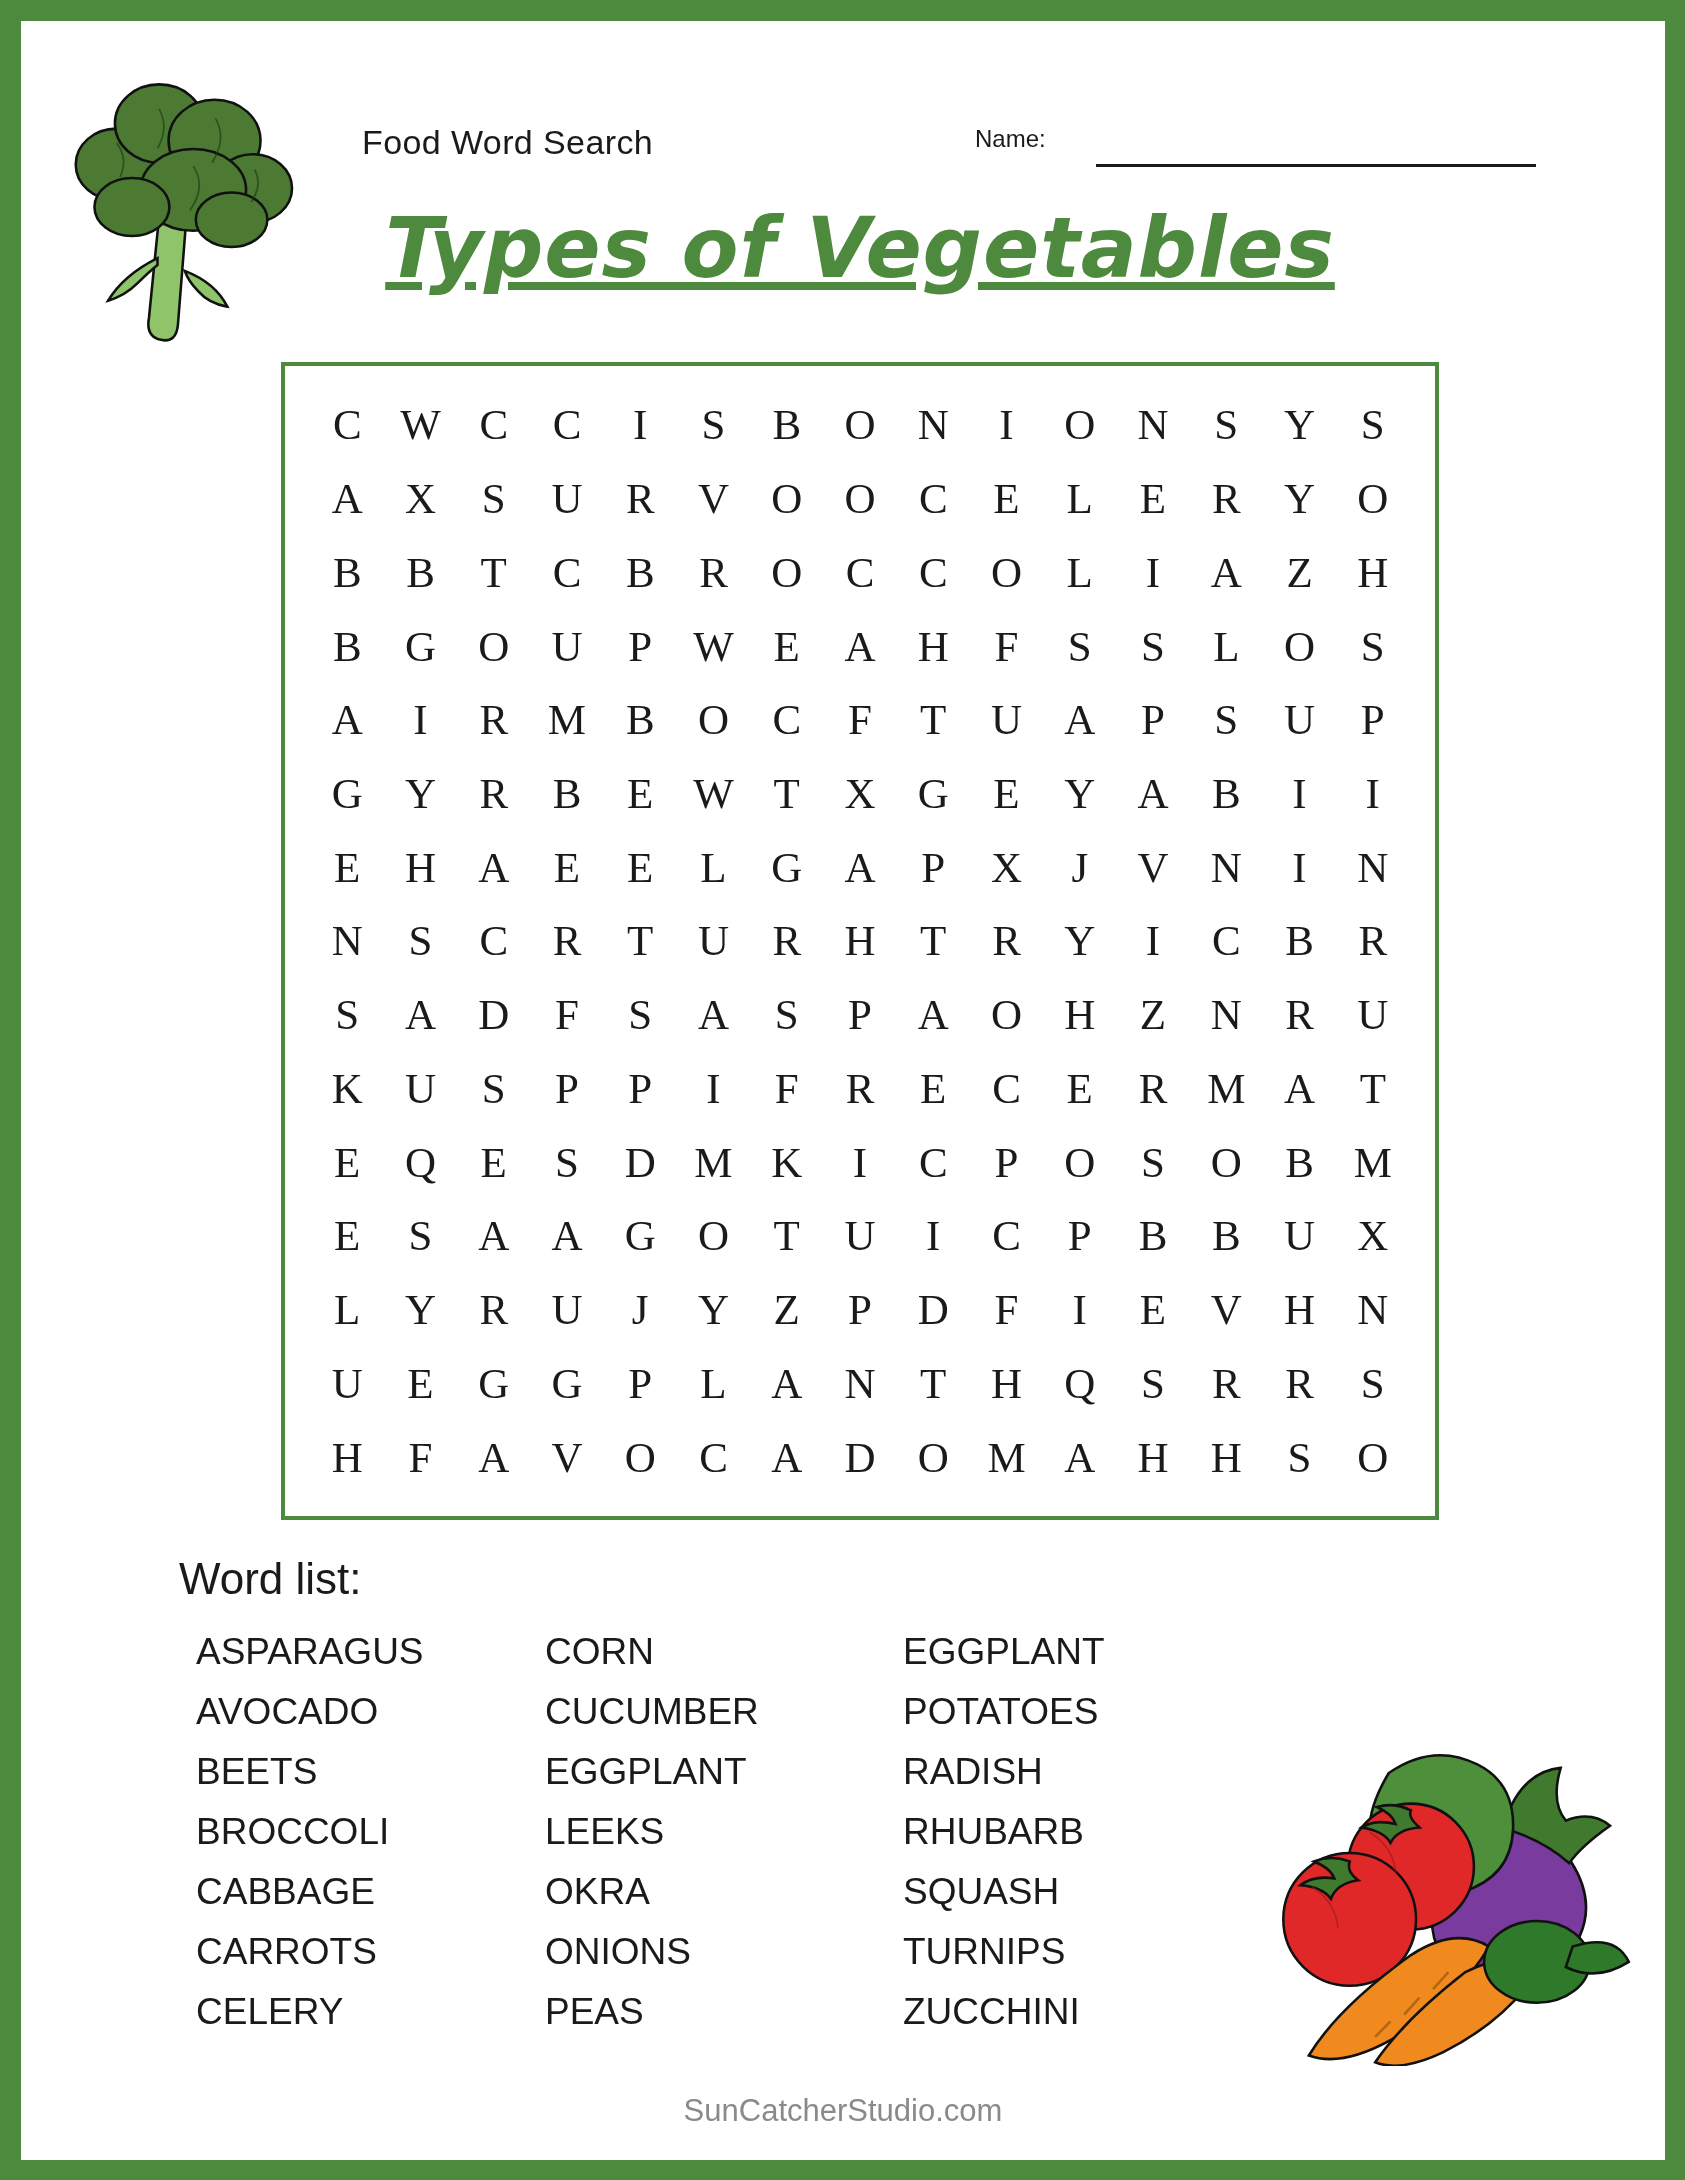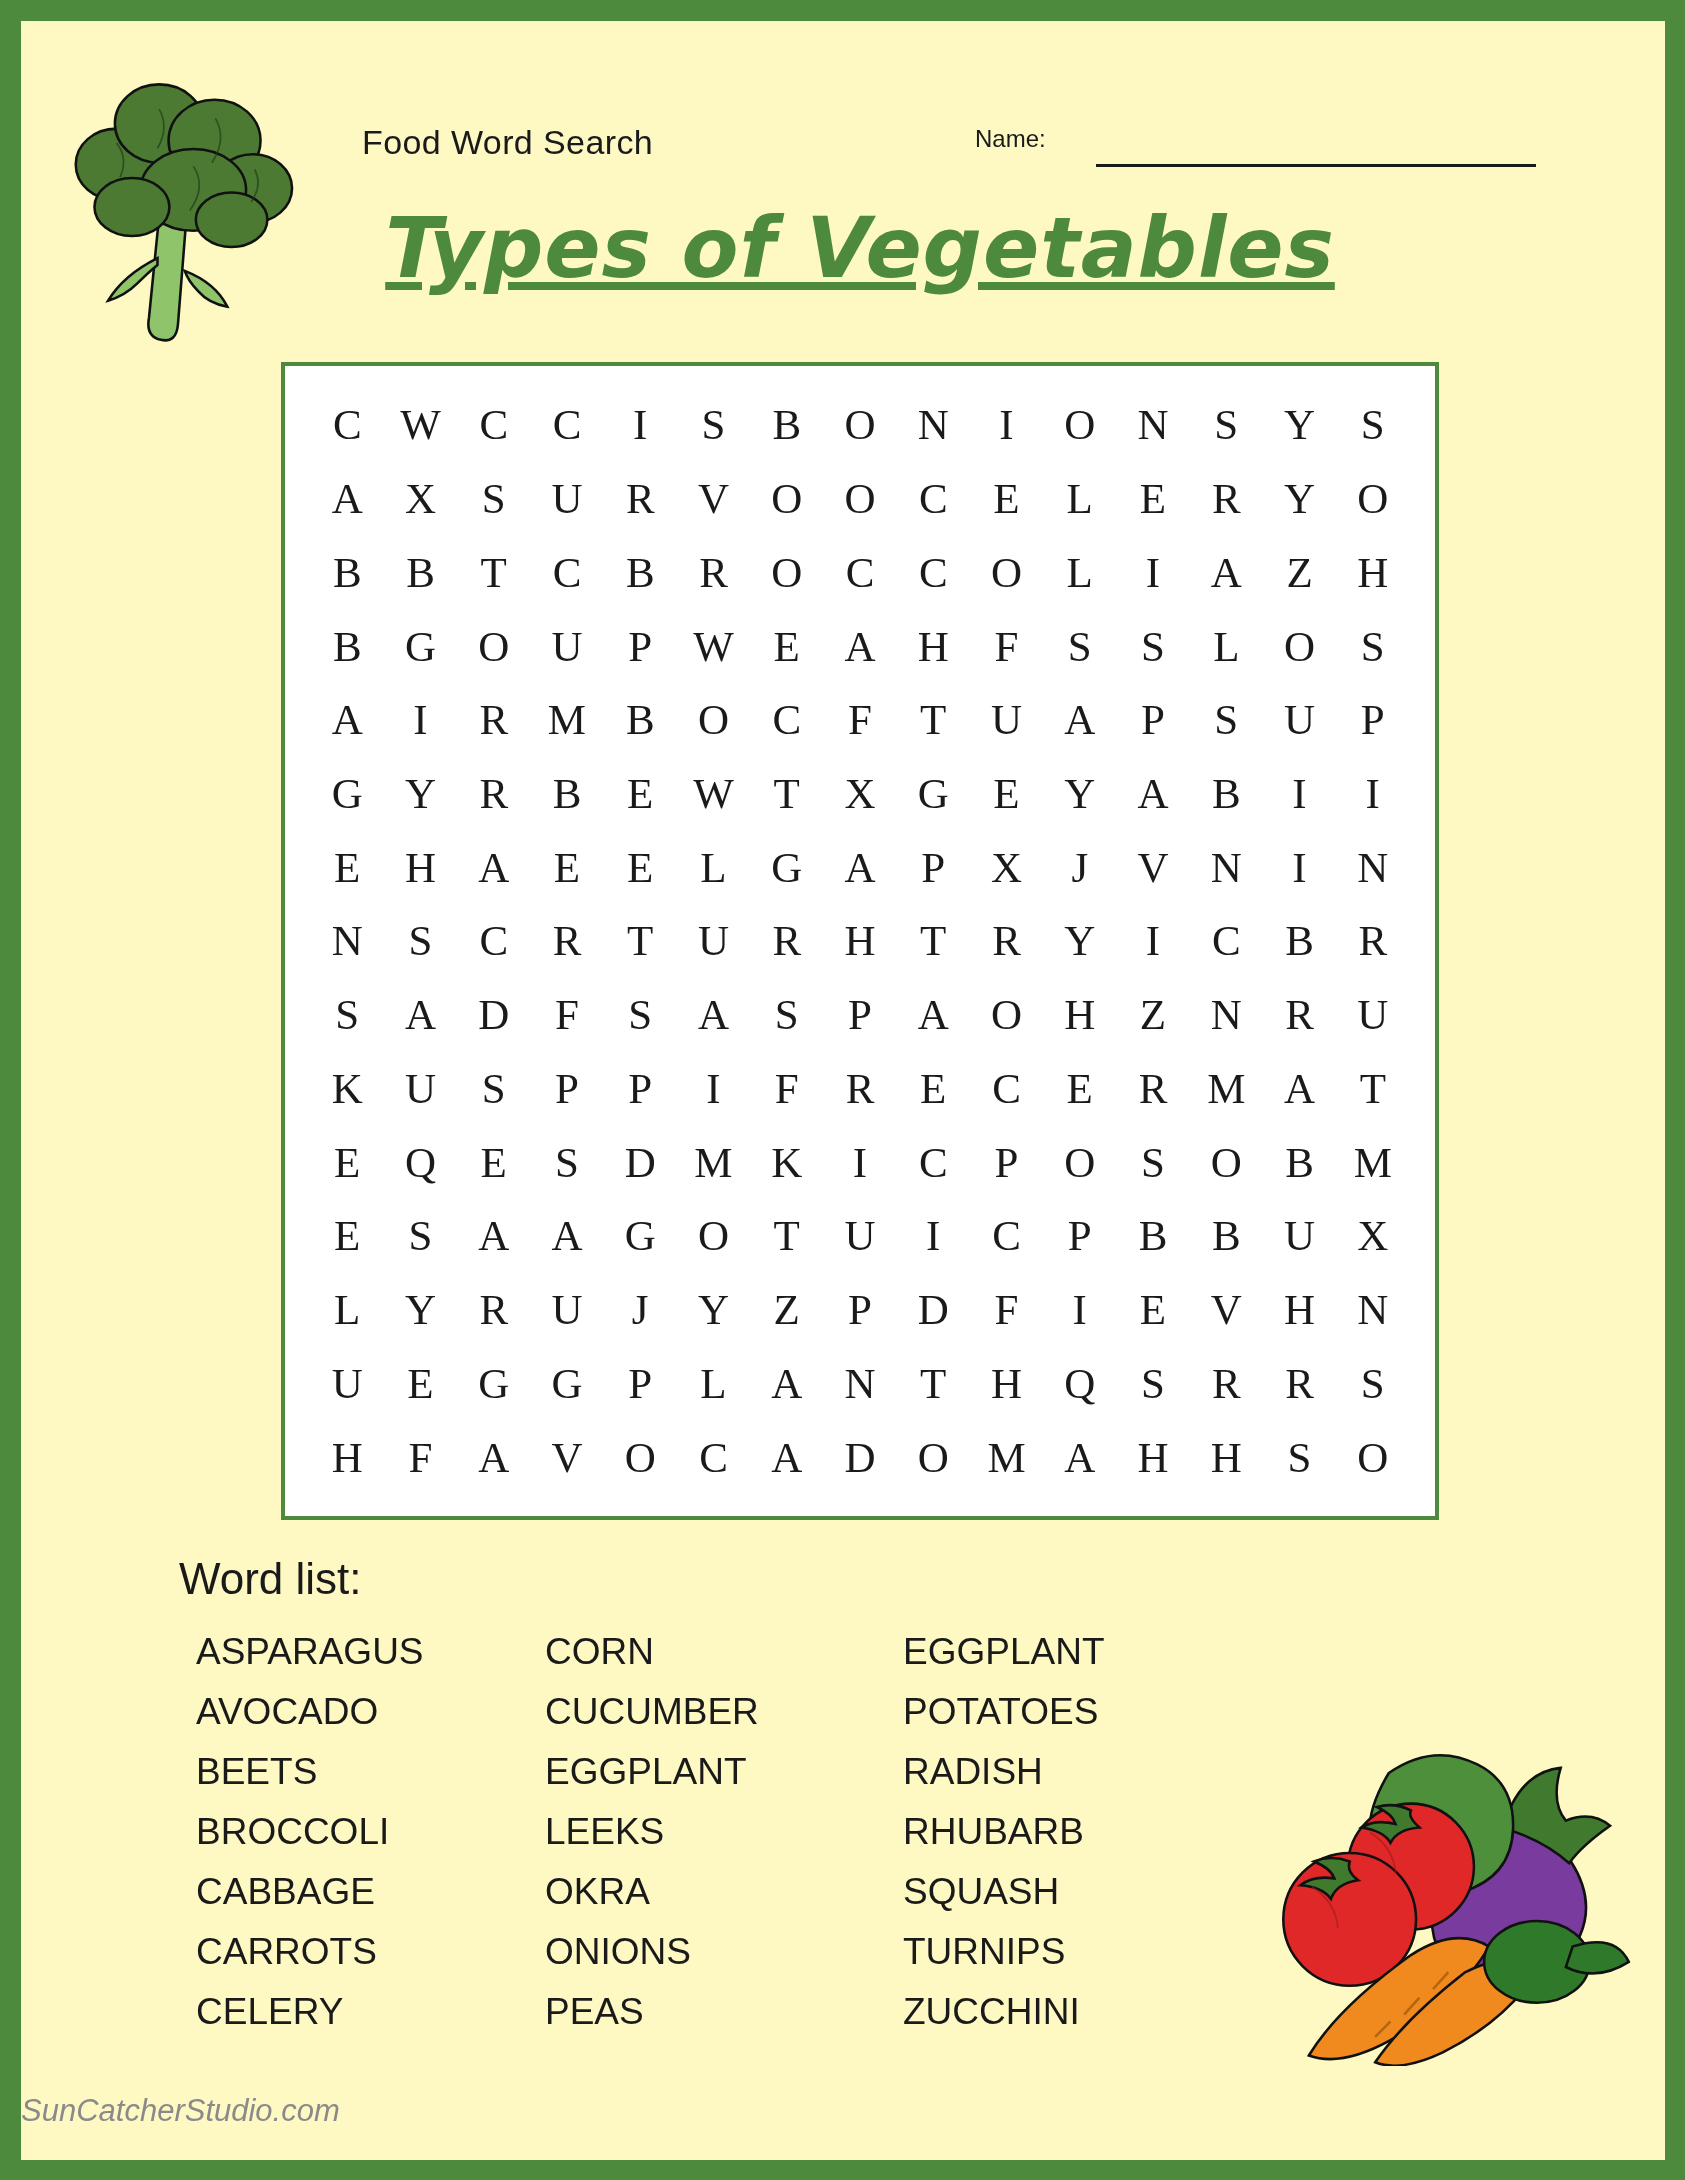--- a/index.html
+++ b/index.html
@@ -20,21 +20,21 @@
     width: 1686px;
     height: 2181px;
     box-sizing: border-box;
     background: #4e8a3e;
     padding: 19px;
   }
   .page-inner {
     position: relative;
     width: 100%;
     height: 100%;
-    background: #fef9c3;
+    background: #ffffff;
     box-sizing: border-box;
     border: 2.6px solid #4e8a3e;
   }
   .kicker {
     position: absolute;
     left: 341px;
     top: 102px;
     font-size: 34px;
     color: #1a1a1a;
     font-family: "Liberation Sans", sans-serif;
@@ -142,23 +142,23 @@
     bottom: 94px;
     width: 451px;
     height: 375px;
   }
 
   .footer {
     position: absolute;
     left: 0;
     bottom: 31px;
     width: 100%;
+    text-align: center;
     font-size: 31px;
     color: #8a8a8a;
-    font-style: italic;
   }
 </style>
 </head>
 <body>
 
 <div class="page">
   <div class="page-inner">
 
     <svg class="broccoli" viewBox="0 0 310 340">
       <g stroke="#111111" stroke-width="3">

